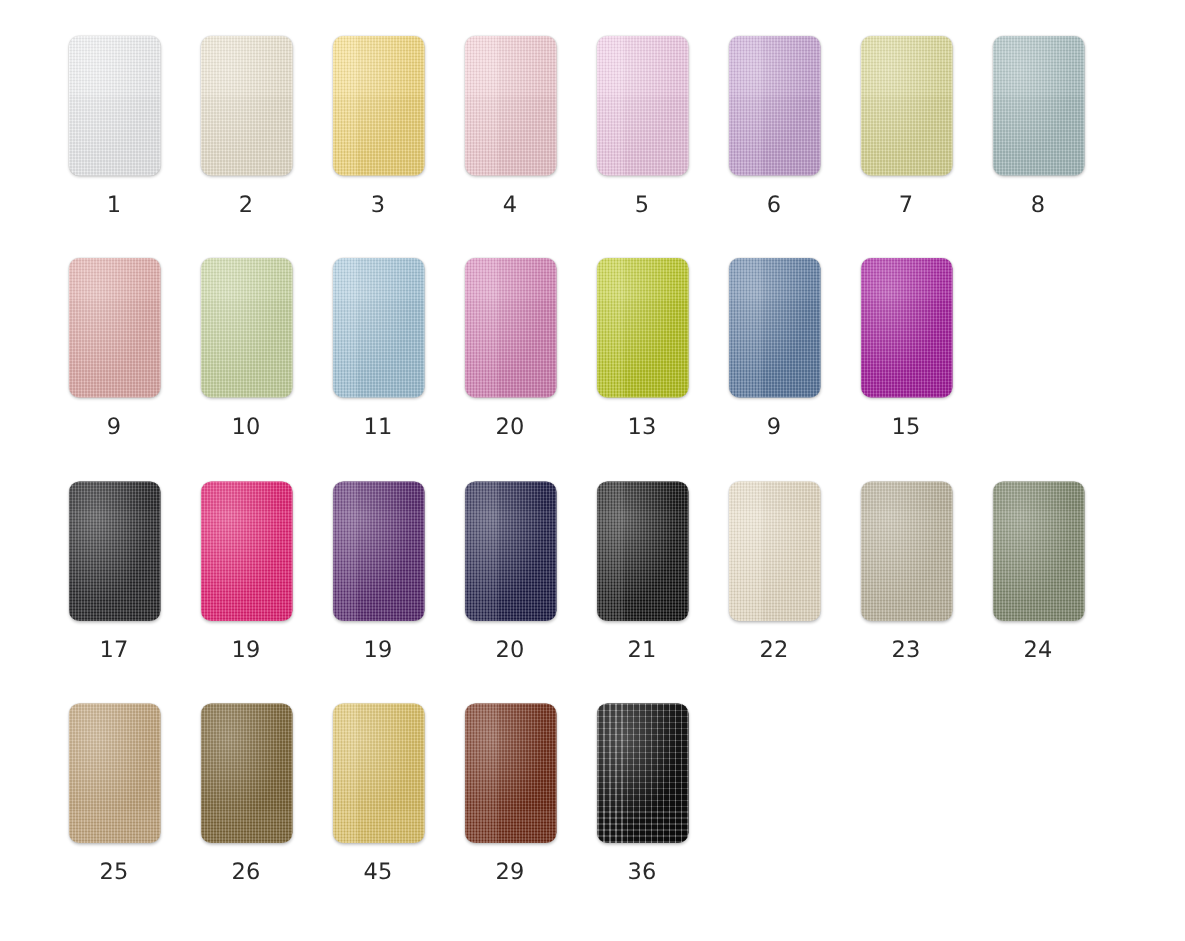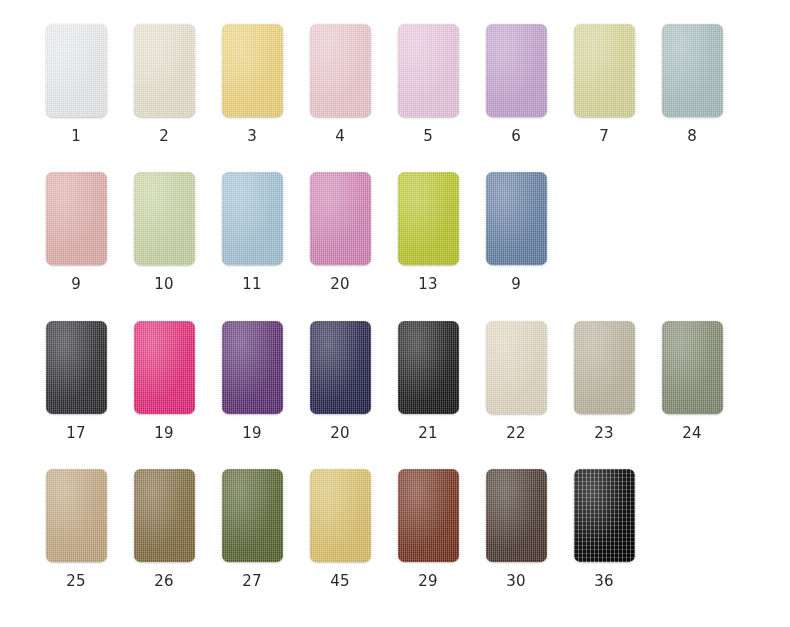--- a/index.html
+++ b/index.html
@@ -161,20 +161,24 @@
         <div class="swatch-label">20</div>
       </div>
       <div class="swatch-cell">
         <div class="swatch-chip" style="background-color: rgb(187, 201, 30);"></div>
         <div class="swatch-label">13</div>
       </div>
       <div class="swatch-cell">
         <div class="swatch-chip" style="background-color: rgb(91, 122, 162);"></div>
         <div class="swatch-label">9</div>
       </div>
+      <div class="swatch-cell">
+        <div class="swatch-chip" style="background-color: rgb(168, 28, 162);"></div>
+        <div class="swatch-label">15</div>
+      </div>
     </div>
   <div class="swatch-row">
       <div class="swatch-cell">
         <div class="swatch-chip" style="background-color: rgb(31, 31, 34);"></div>
         <div class="swatch-label">17</div>
       </div>
       <div class="swatch-cell">
         <div class="swatch-chip" style="background-color: rgb(232, 26, 114);"></div>
         <div class="swatch-label">19</div>
       </div>
@@ -206,33 +210,25 @@
   <div class="swatch-row">
       <div class="swatch-cell">
         <div class="swatch-chip" style="background-color: rgb(197, 167, 124);"></div>
         <div class="swatch-label">25</div>
       </div>
       <div class="swatch-cell">
         <div class="swatch-chip" style="background-color: rgb(124, 100, 52);"></div>
         <div class="swatch-label">26</div>
       </div>
       <div class="swatch-cell">
-        <div class="swatch-chip" style="background-color: rgb(78, 92, 35);"></div>
-        <div class="swatch-label">27</div>
-      </div>
-      <div class="swatch-cell">
         <div class="swatch-chip" style="background-color: rgb(224, 195, 99);"></div>
         <div class="swatch-label">45</div>
       </div>
       <div class="swatch-cell">
         <div class="swatch-chip" style="background-color: rgb(110, 38, 16);"></div>
         <div class="swatch-label">29</div>
       </div>
       <div class="swatch-cell">
-        <div class="swatch-chip" style="background-color: rgb(62, 44, 34);"></div>
-        <div class="swatch-label">30</div>
-      </div>
-      <div class="swatch-cell">
         <div class="swatch-chip coarse" style="background-color: rgb(17, 17, 17);"></div>
         <div class="swatch-label">36</div>
       </div>
     </div>
 </div>
 
 </body></html>

